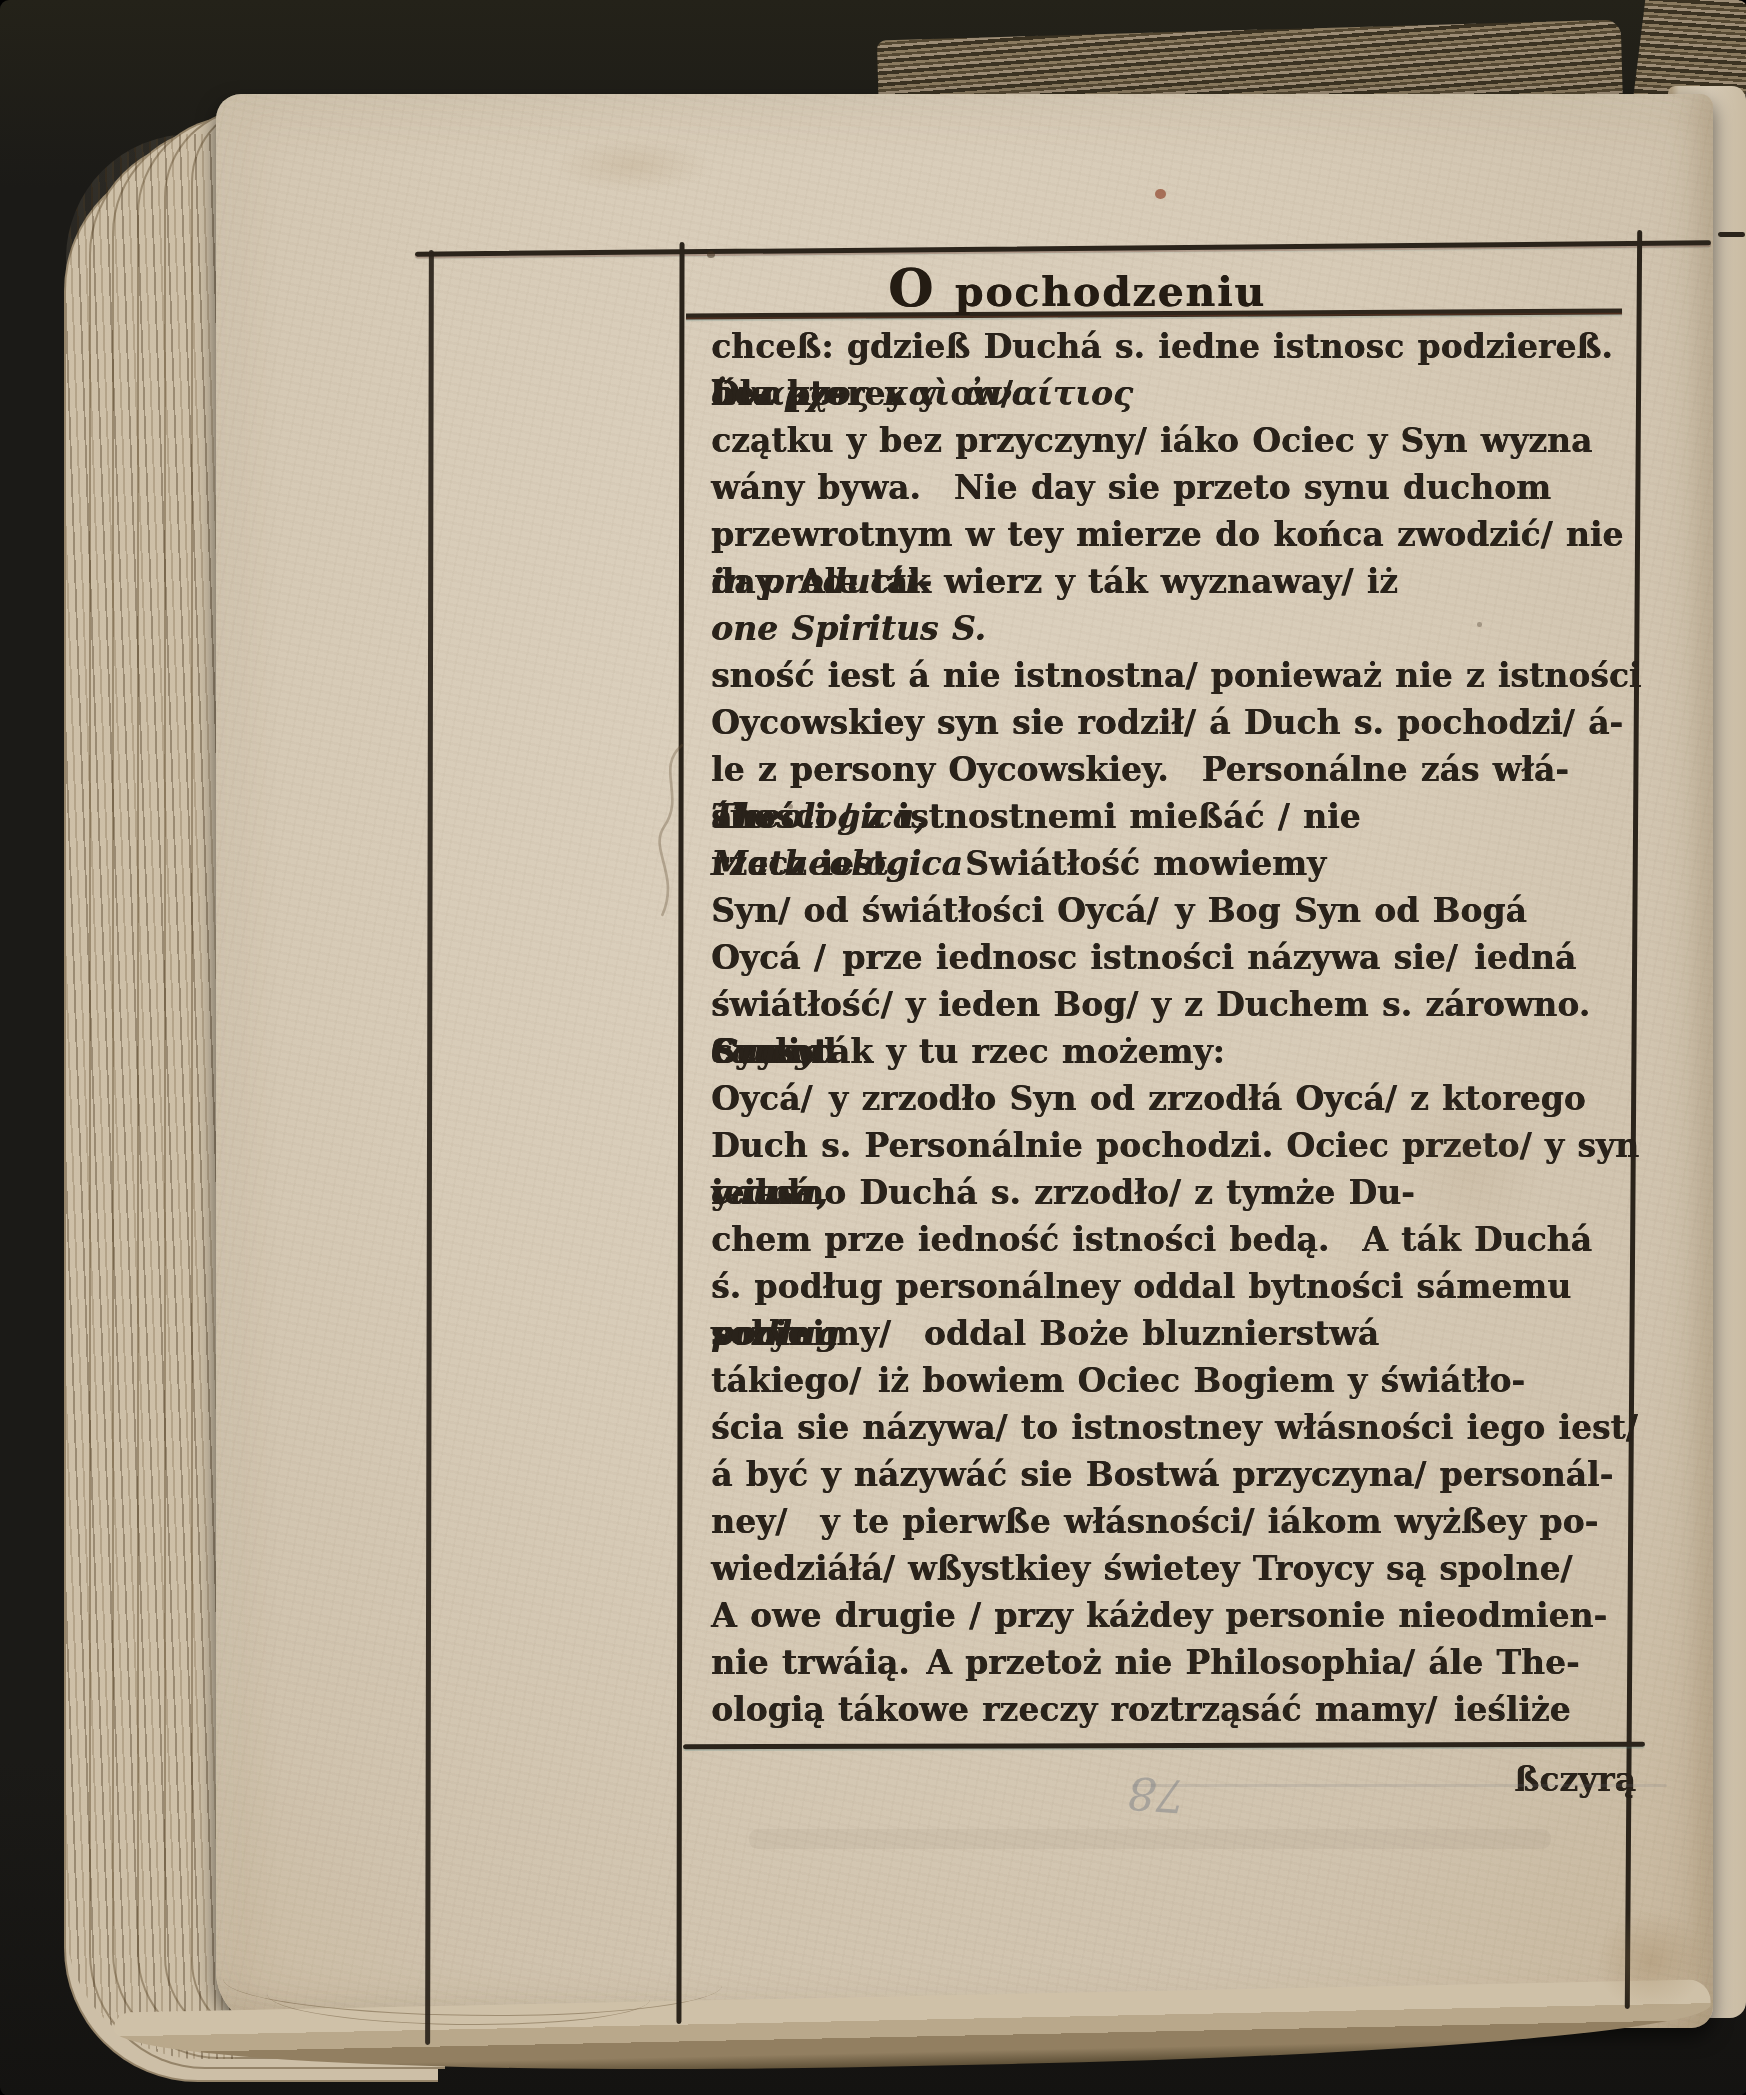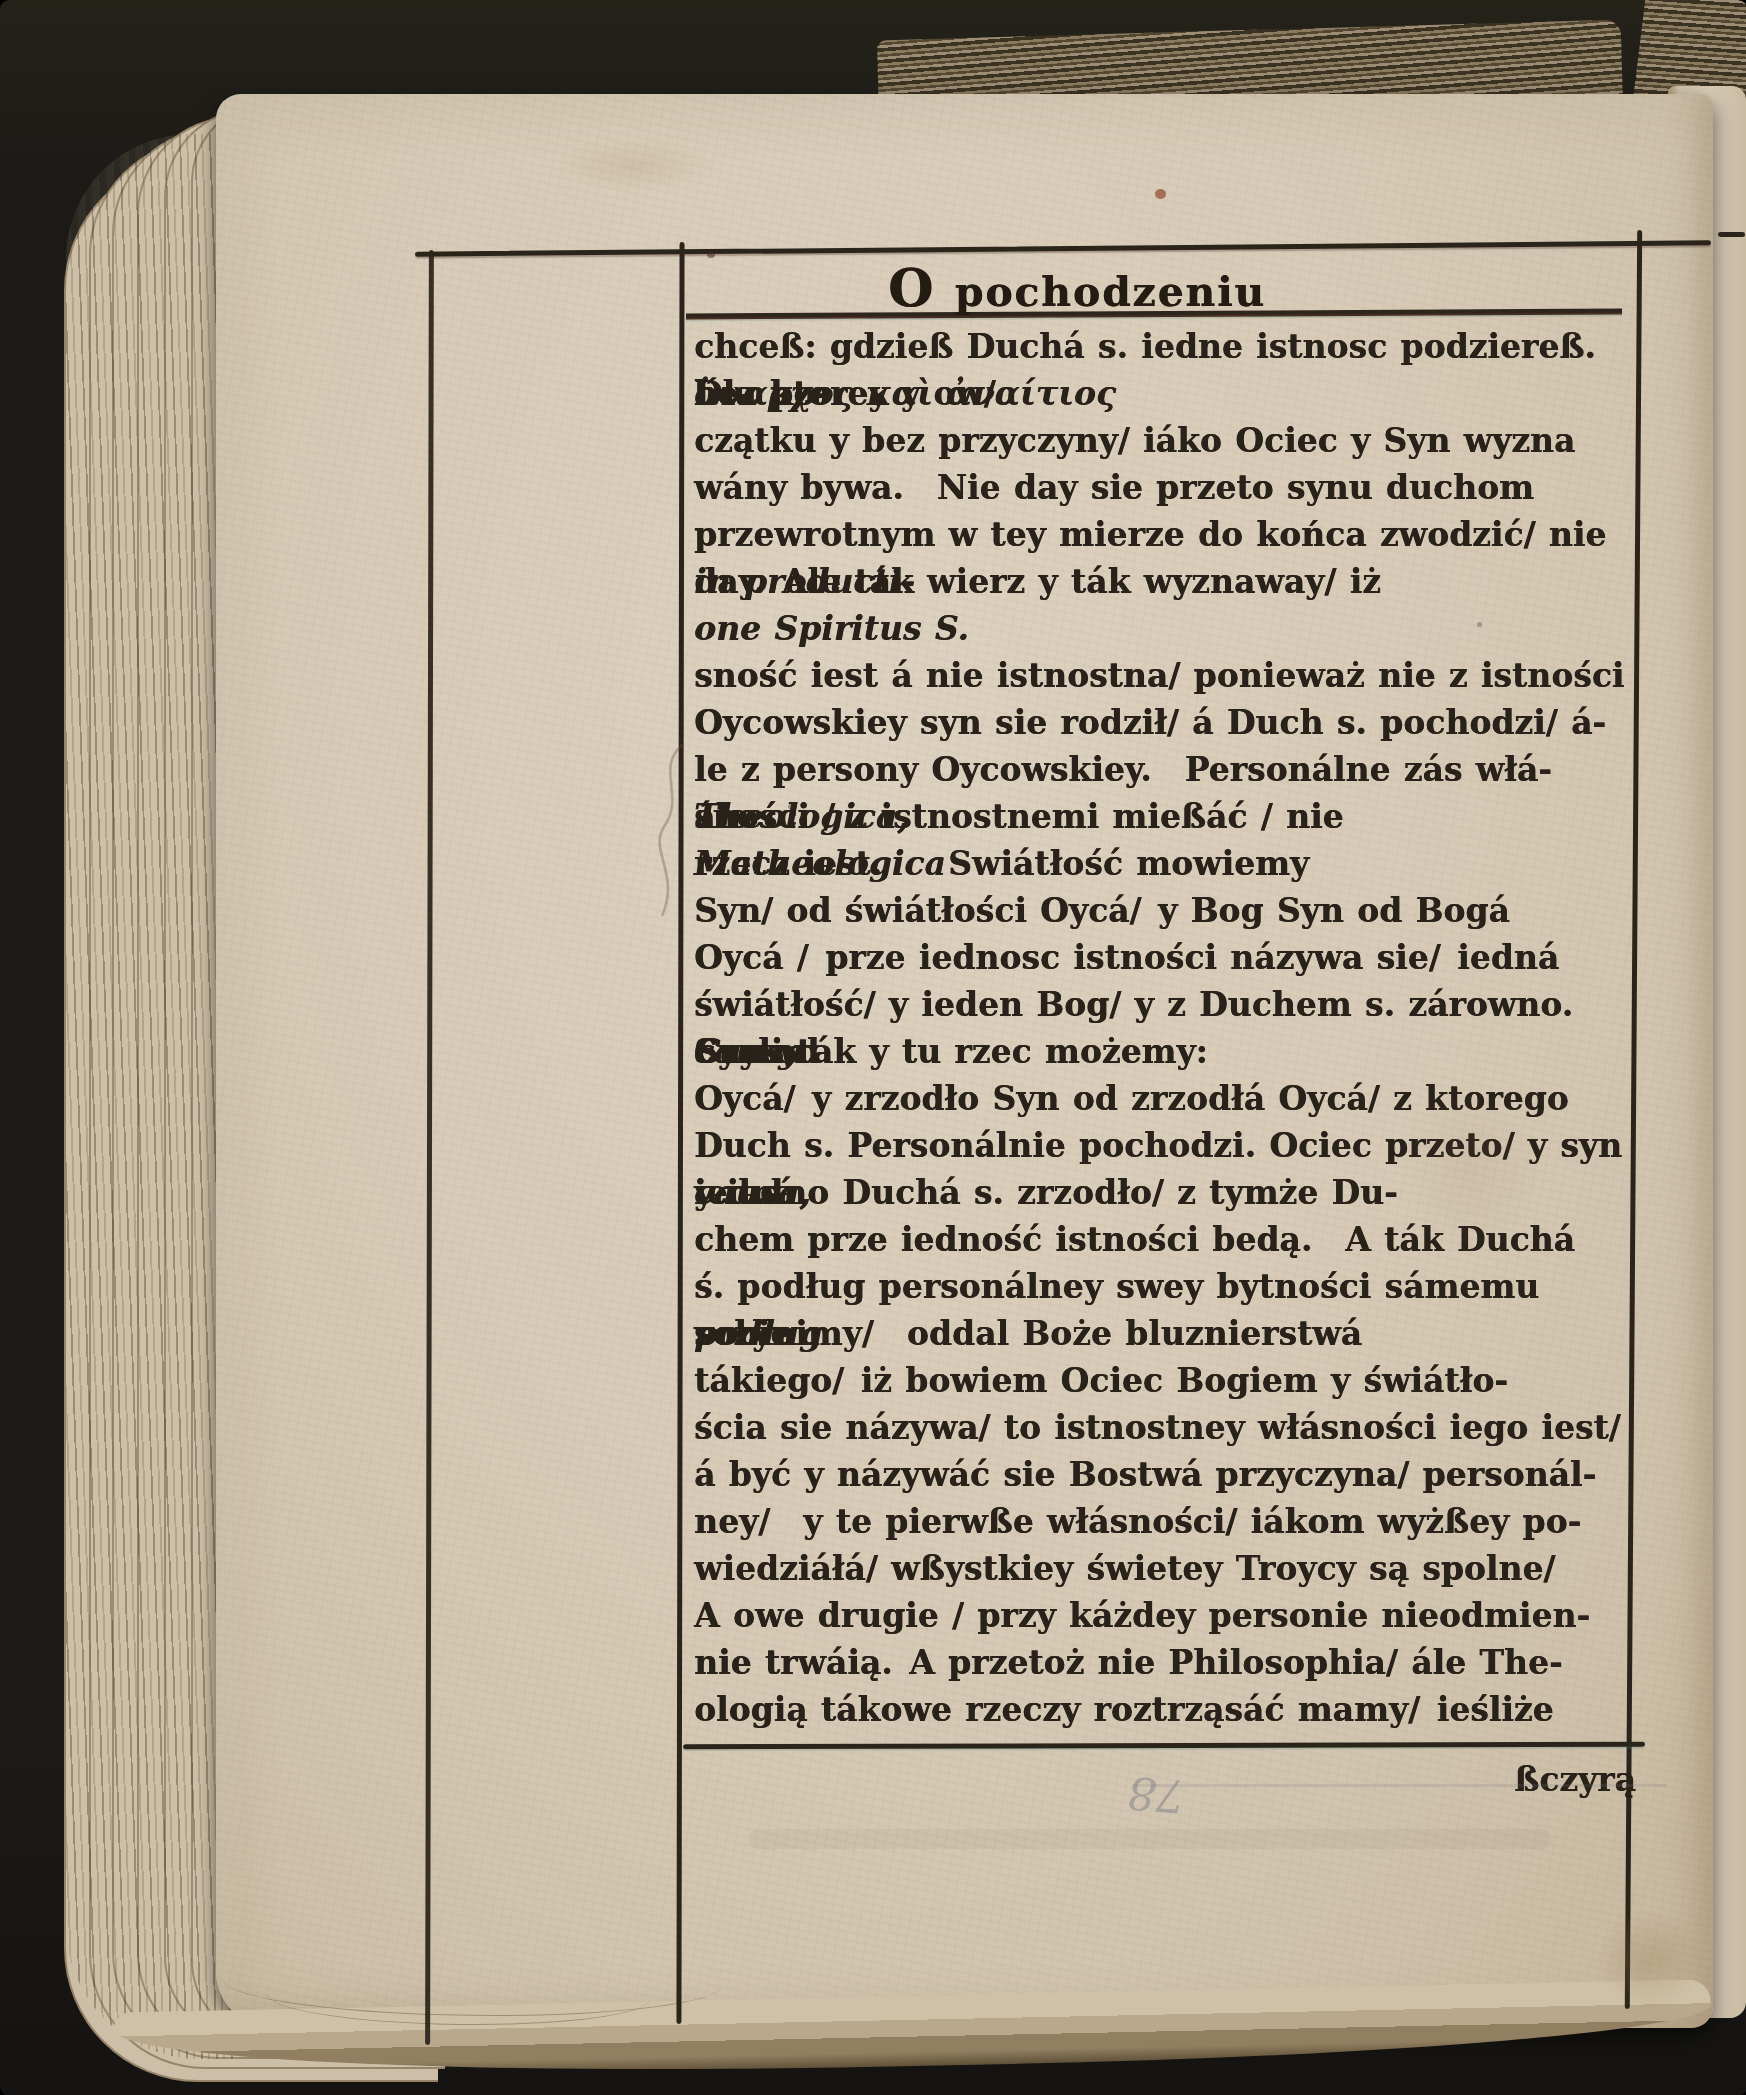--- a/index.html
+++ b/index.html
@@ -63,21 +63,21 @@
     background:linear-gradient(180deg,#2e261c 0 62%,#53301f 82%,#2e261c 100%);
     box-shadow:0 1.8px 0.9px rgba(70,125,125,.22);}
   .rule-bottom{left:683px;top:1743px;width:962px;height:4.5px;transform:rotate(-0.15deg);
     box-shadow:0 1.8px 0 rgba(80,130,130,.25);}
 
   
   .page-header{left:683px;top:257px;width:939px;height:53px;color:#241c13;
     font-size:41px;font-weight:700;letter-spacing:1.8px;text-align:center;padding-right:151px;
     text-shadow:0.5px 0 currentColor;}
   .page-header::first-letter{font-size:52px;letter-spacing:5.3px;}
-  .body-text{left:694px;top:323px;width:945px;height:1426px;color:var(--ink);
+  .body-text{left:711px;top:323px;width:945px;height:1426px;color:var(--ink);
     font-size:33px;font-weight:700;line-height:47px;text-shadow:0.4px 0 currentColor;word-spacing:1.8px;}
   .text-line{position:relative;display:block;height:47px;white-space:nowrap;
     text-align:justify;text-align-last:justify;}
   .text-line .it{font-style:italic;font-weight:600;}
   .catchword{left:688px;top:1752px;width:948px;color:var(--ink);font-size:33px;font-weight:700;
     text-align:right;text-shadow:0.4px 0 currentColor;margin-top:8px;}
   .pencil-note{left:1103px;top:1768px;width:107px;color:var(--pencil);opacity:.5;
     font-size:45px;font-style:italic;transform:rotate(184deg);text-align:center;}
   .pencil-streak{left:1132px;top:1784px;width:535px;height:2.7px;background:rgba(120,122,128,.18);border-radius:1.8px;}
 
@@ -196,21 +196,21 @@
       </div>
       <div class="text-line">
         <span>iedná </span>
         <span class="it">causa,</span>
         <span> y iedno Duchá s. zrzodło/ z tymże Du-</span>
       </div>
       <div class="text-line">
         <span>chem prze iedność istności bedą. A ták Duchá</span>
       </div>
       <div class="text-line">
-        <span>ś. podług personálney swey bytności sámemu</span>
+        <span>ś. podług personálney oddal bytności sámemu</span>
       </div>
       <div class="text-line">
         <span>sobie </span>
         <span class="it">podług</span>
         <span> vczynimy/ oddal Boże bluznierstwá</span>
       </div>
       <div class="text-line">
         <span>tákiego/ iż bowiem Ociec Bogiem y świátło-</span>
       </div>
       <div class="text-line">

